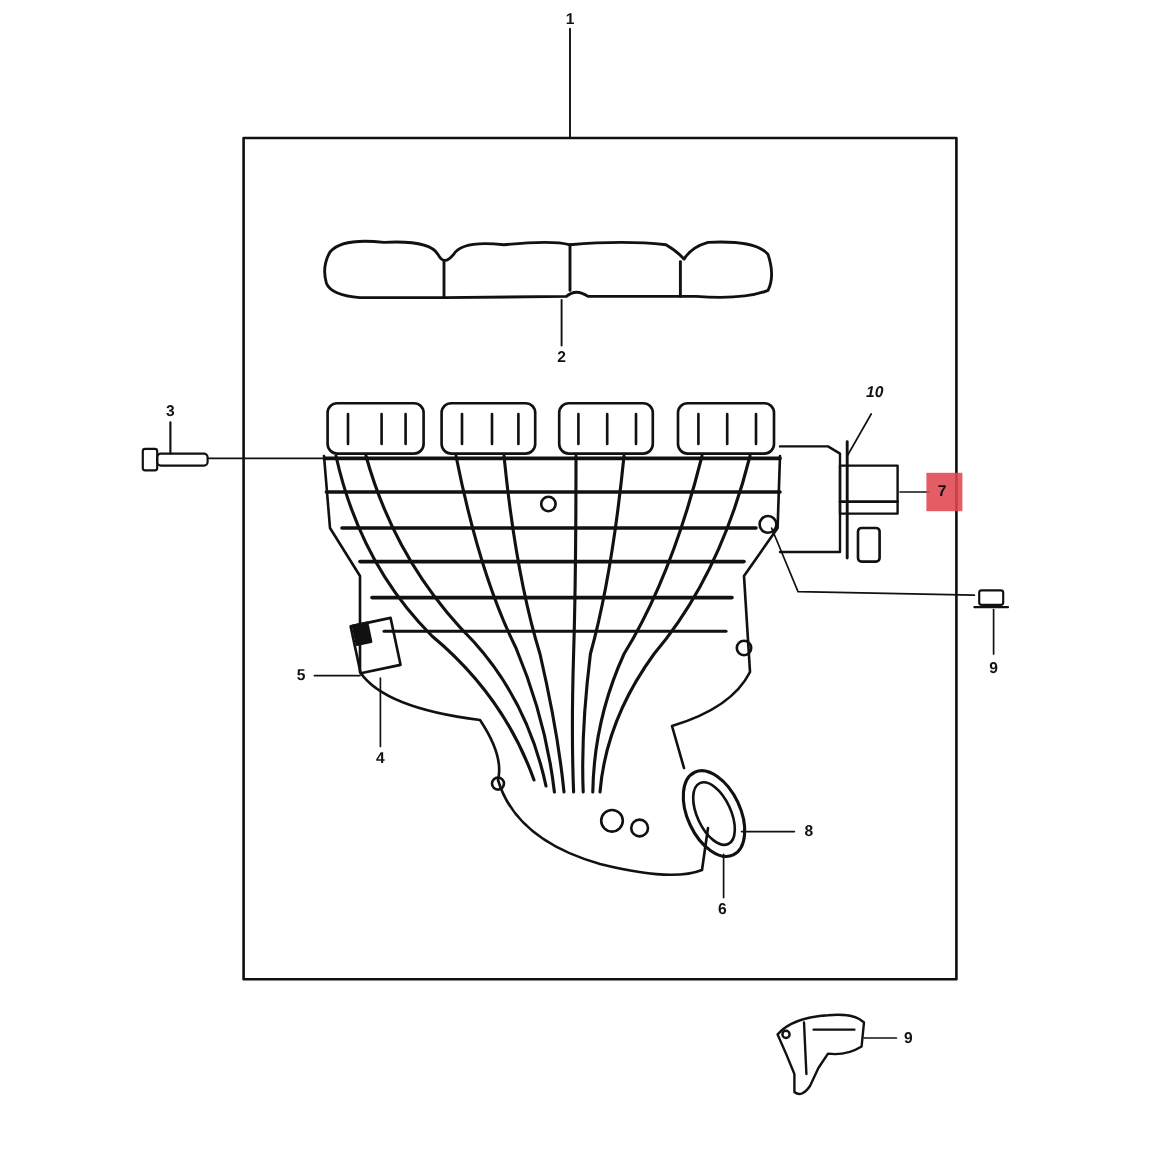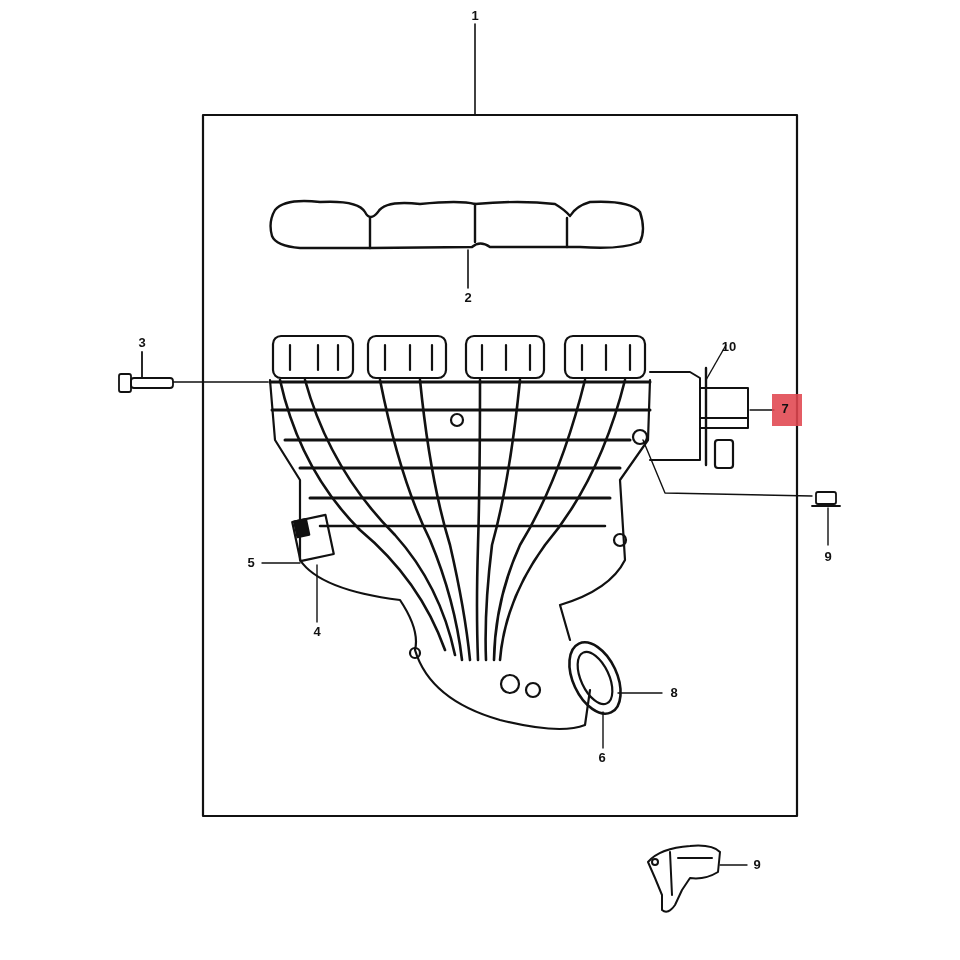--- a/index.html
+++ b/index.html
@@ -128,15 +128,15 @@
   <div class="callout" style="left:475px; top:9px;">1</div>
   <div class="callout" style="left:468px; top:291px;">2</div>
   <div class="callout" style="left:142px; top:336px;">3</div>
   <div class="callout" style="left:317px; top:625px;">4</div>
   <div class="callout" style="left:251px; top:556px;">5</div>
   <div class="callout" style="left:602px; top:751px;">6</div>
   <div class="callout" style="left:785px; top:402px;">7</div>
   <div class="callout" style="left:674px; top:686px;">8</div>
   <div class="callout" style="left:828px; top:550px;">9</div>
   <div class="callout" style="left:757px; top:858px;">9</div>
-  <div class="callout" style="left:729px; top:340px;">10</div>
+  <div class="callout" style="left:729px; top:320px;font-style:italic;">10</div>
 
 </div>
 
 </body></html>

